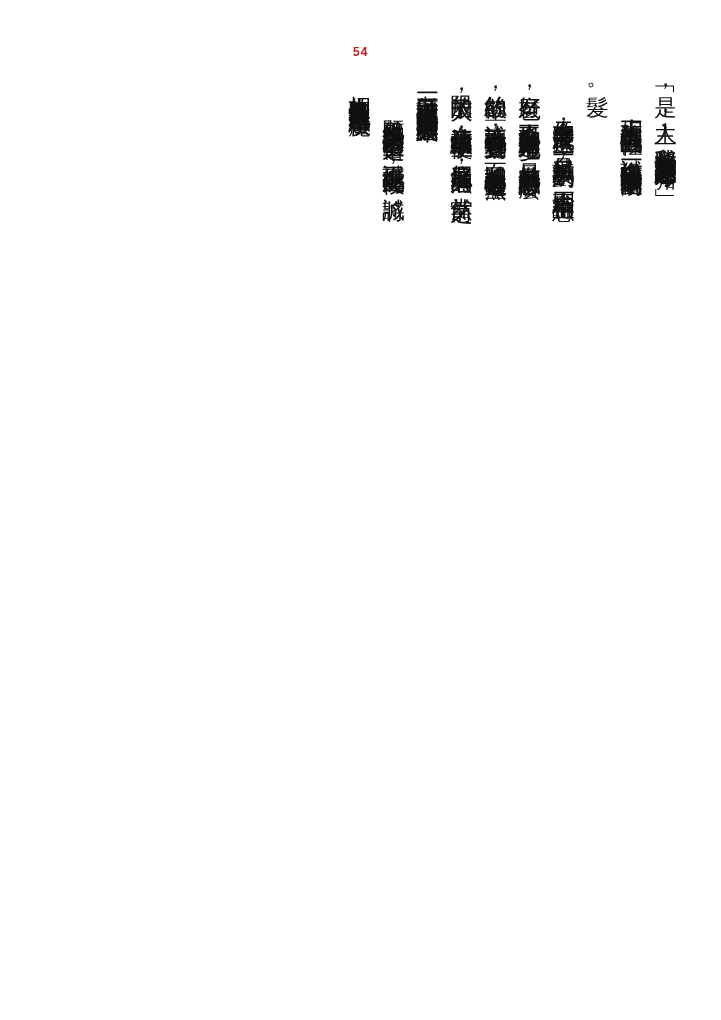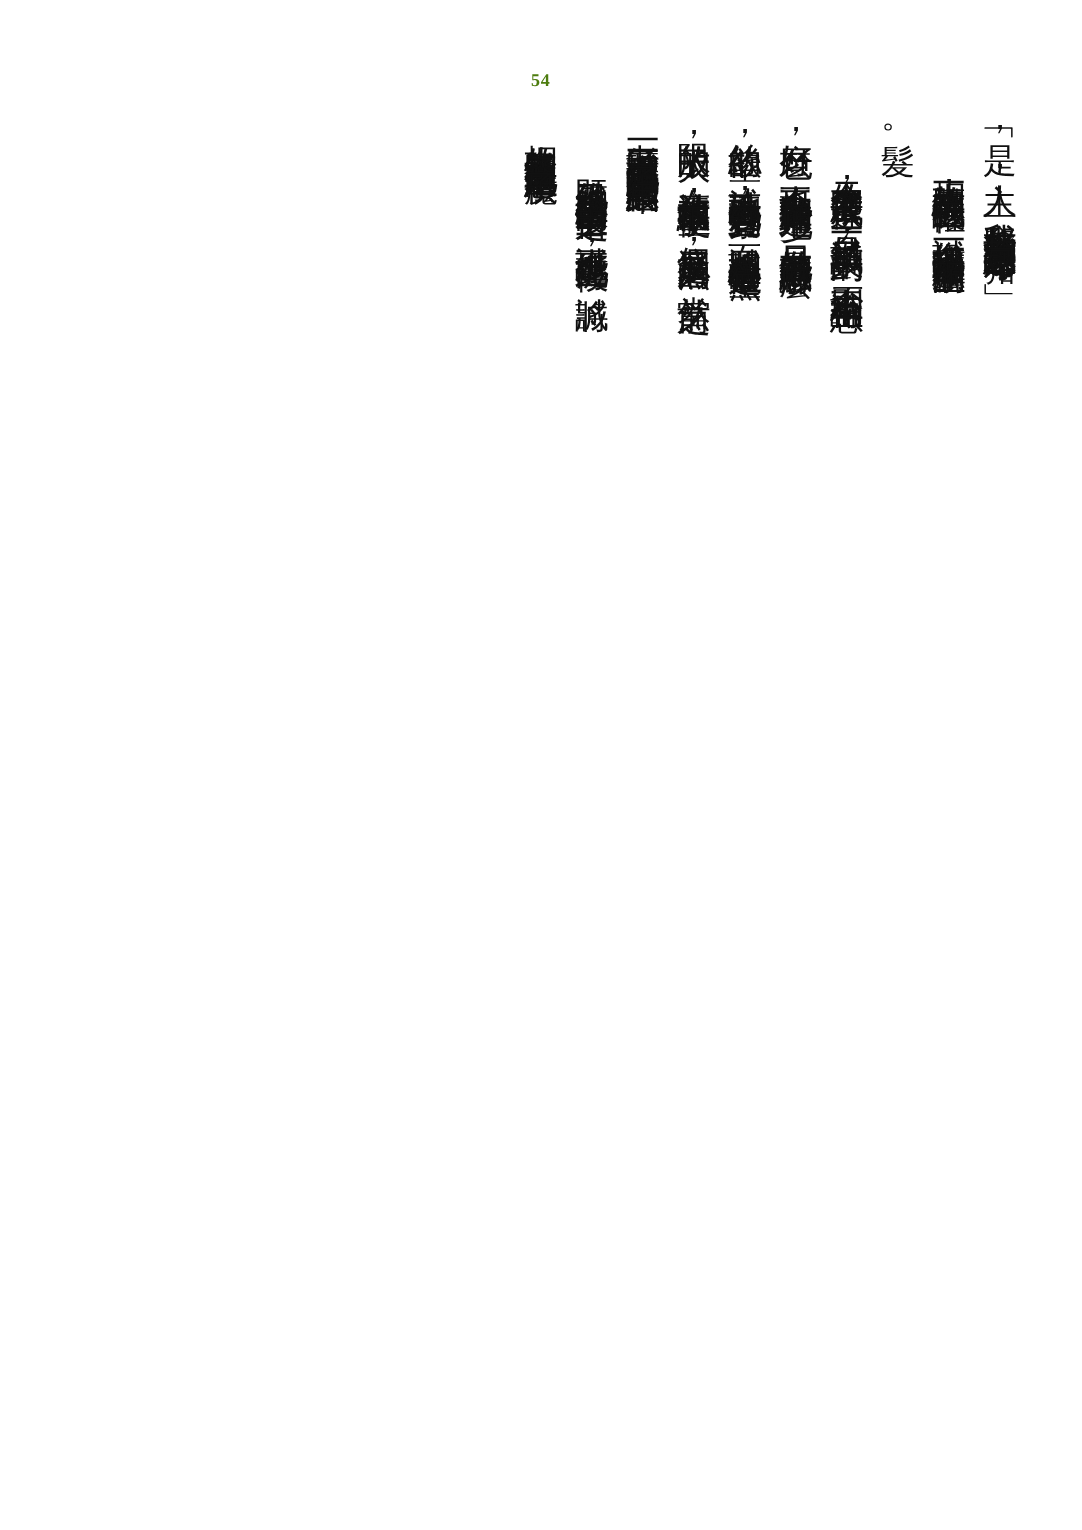--- a/index.html
+++ b/index.html
@@ -23,23 +23,23 @@
     box-sizing: border-box;
   }
 
   #page-number {
     position: absolute;
     top: 46px;
     left: 0;
     width: 721px;
     text-align: center;
     font-size: 12px;
-    font-family: Liberation Serif, serif;
+    font-family: Liberation Mono, monospace;
     font-weight: bold;
-    color: #4d7c0f;
+    color: #b91c1c;
     letter-spacing: 0.5px;
   }
 
   
   #body-text {
     position: absolute;
     top: 78px;
     left: 60px;
     right: 44px;
     height: 880px;

